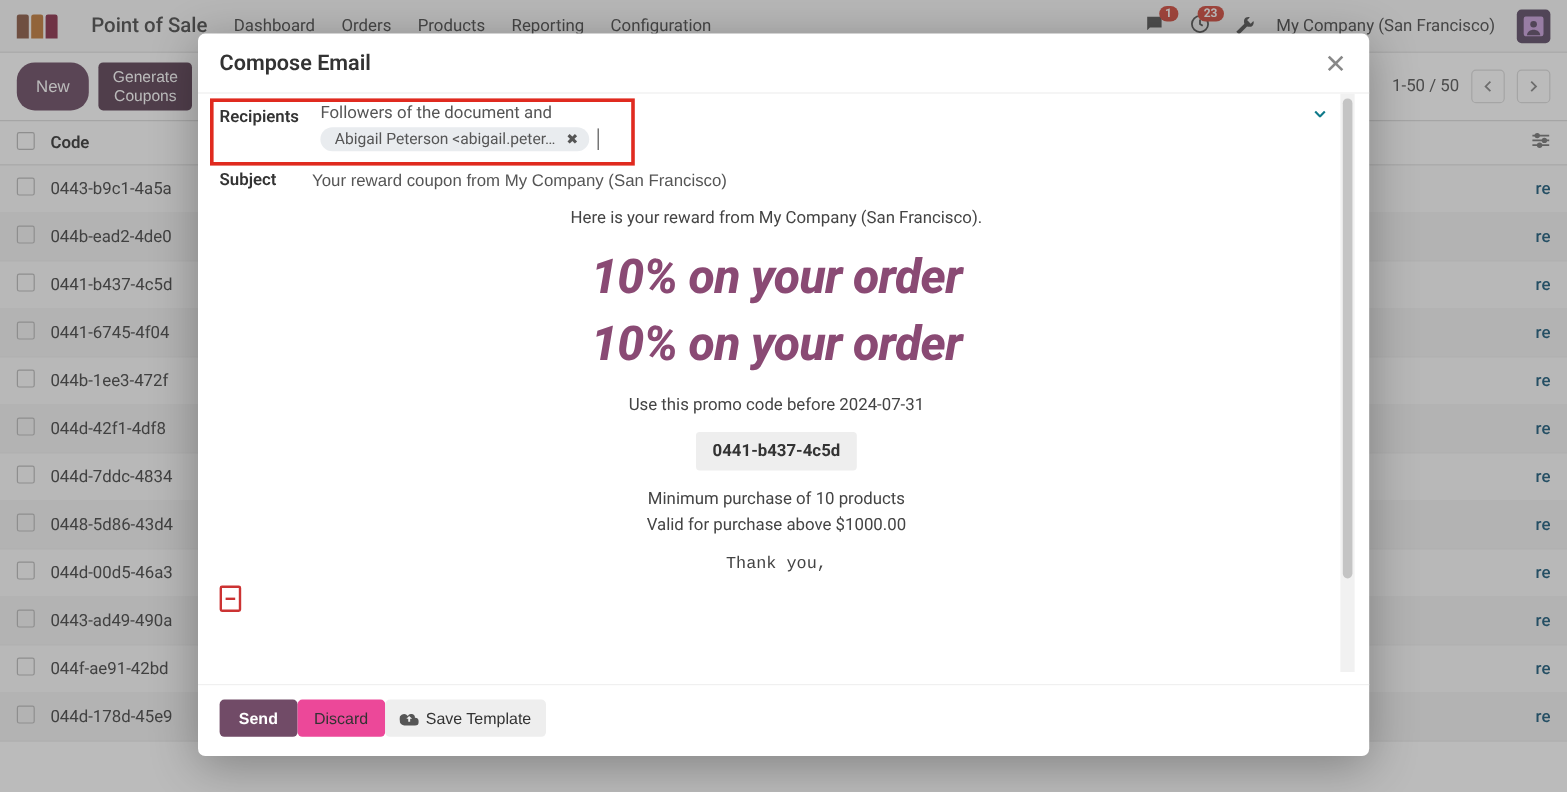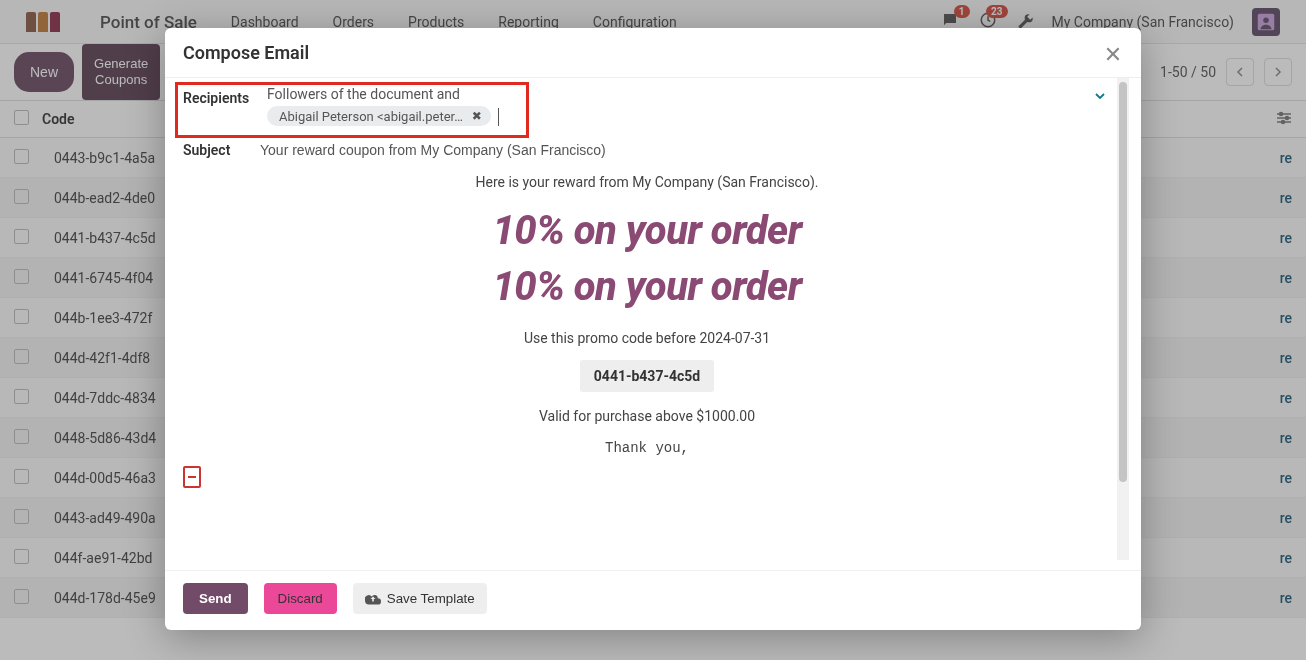--- a/index.html
+++ b/index.html
@@ -1,52 +1,52 @@
 <!DOCTYPE html>
 <html><head>
 <meta charset="utf-8">
 <style>
   * { box-sizing: border-box; margin: 0; padding: 0; }
   html, body { width: 1306px; height: 660px; overflow: hidden; font-family: -apple-system, BlinkMacSystemFont, "Segoe UI", Roboto, sans-serif; font-size: 14px; color: #333; background: #fff; }
   
   
   .app-bg { position: absolute; inset: 0; }
-  .topbar { height: 44px; display: flex; align-items: center; padding: 0 26px; gap: 34px; background: #f9f9f9; border-bottom: 1px solid #e4e4e4; }
+  .topbar { height: 44px; display: flex; align-items: center; padding: 0 14px; gap: 22px; background: #f9f9f9; border-bottom: 1px solid #e4e4e4; }
   .logo { display: flex; gap: 2px; }
   .logo span { width: 10px; height: 20px; border-radius: 2px 2px 0 0; }
   .logo span:nth-child(1){ background:#8b5a44; }
   .logo span:nth-child(2){ background:#c07a3a; }
   .logo span:nth-child(3){ background:#8b2f4a; }
   .app-title { font-size: 17px; font-weight: 500; color: #4c4c4c; margin-left: 6px; }
   .nav-link { color: #4c4c4c; font-size: 14px; }
   .topbar-right { margin-left: auto; display: flex; align-items: center; gap: 18px; }
   .badge-wrap { position: relative; }
   .badge-icon { width: 20px; height: 18px; }
   .badge-count { position: absolute; top: -6px; right: -10px; background: #d44b3d; color: #fff; font-size: 10px; font-weight: 700; padding: 1px 5px; border-radius: 9px; }
   .wrench-icon { width: 18px; height: 18px; }
   .company { color: #4c4c4c; }
   .avatar { width: 28px; height: 28px; border-radius: 4px; background: #5d4a66; display:flex; align-items:center; justify-content:center; }
   .avatar svg{width:22px;height:22px;}
   
   .toolbar { height: 56px; display: flex; align-items: center; padding: 0 14px; gap: 8px; }
   .btn-purple { background: #6b4a63; color: #fff; border: none; border-radius: 15px; padding: 10px 16px; font-size: 14px; height:40px; display:flex; align-items:center; justify-content:center;}
-  .btn-dark { background: #5b3f54; color: #fff; border: none; border-radius: 4px; padding: 6px 12px; font-size: 13px; line-height: 1.2; text-align:center; height:56px; display:flex; flex-direction:column; justify-content:center;}
+  .btn-dark { background: #5b3f54; color: #fff; border: none; border-radius: 4px; padding: 6px 12px; font-size: 13px; line-height: 1.2; text-align:center; height:40px; display:flex; flex-direction:column; justify-content:center;}
   .pager { margin-left: auto; display: flex; align-items: center; gap: 10px; color:#555;}
   .pager-btn { width: 28px; height: 28px; border: 1px solid #ddd; border-radius: 4px; background: #fff; display:flex; align-items:center; justify-content:center; color:#888;}
   
   .table-head { height: 38px; display: flex; align-items: center; padding: 0 14px; border-top: 1px solid #ddd; border-bottom: 1px solid #ddd; background: #fdfdfd; }
   .th-check { width: 28px; }
   .th-code { font-weight: 600; color: #333; }
   .th-settings { margin-left: auto; }
   .checkbox { width: 15px; height: 15px; border: 1.5px solid #bbb; border-radius: 2px; display:inline-block; }
   
   .row { height: 40px; display: flex; align-items: center; padding: 0 14px; border-bottom: 1px solid #eee; color:#444;}
   .row:nth-child(odd){ background:#fafafa; }
   .row:nth-child(even){ background:#f3f3f3; }
-  .row-code { margin-left: 12px; }
+  .row-code { }
   .row-share { margin-left: auto; color: #1a5a7a; font-weight:500;}
   
   .dimmer { position: absolute; inset: 0; background: rgba(60,60,60,0.35); }
   
   
   .modal { position: absolute; left: 165px; top: 28px; width: 976px; height: 602px; background: #fff; border-radius: 6px; box-shadow: 0 8px 40px rgba(0,0,0,0.3); display: flex; flex-direction: column; }
   .modal-header { padding: 14px 18px; display: flex; align-items: center; border-bottom: 1px solid #eee; position: relative;}
   .modal-title { font-size: 18px; font-weight: 600; color: #333; }
   .modal-close { position:absolute; right:14px; top:12px; width: 28px; height: 28px; display:flex; align-items:center; justify-content:center; color:#888; font-size:22px; cursor:pointer;}
   
@@ -71,21 +71,21 @@
   .big-promo { font-size: 40px; font-weight: 800; color:#8a4a74; letter-spacing: -0.5px; margin: 2px 0; line-height:1.35;font-style:italic;}
   .promo-expiry { margin: 16px 0 10px; color:#444; }
   .promo-code { display:inline-block; background:#eee; padding:8px 14px; border-radius:3px; font-weight:700; color:#333; margin: 4px 0 10px;}
   .min-purchase { margin: 6px 0 2px; color:#444; }
   .thanks { margin: 16px 0 6px; color:#444;font-family:Liberation Mono, monospace;}
   .attach-row { text-align:left; padding: 4px 0 0; }
   .attach-row span{ color:#555; }
   .pdf-icon{ display:inline-block; width:18px; height:22px; border:2px solid #c33; border-radius:2px; margin-right:8px; vertical-align:middle; position:relative;}
   .pdf-icon::after{content:""; position:absolute; left:3px; right:3px; top:8px; height:2px; background:#c33;}
   
-  .modal-footer { padding: 12px 18px 16px; display:flex; gap:16px; align-items:center; border-top:1px solid #f0f0f0;margin-top:10px;}
+  .modal-footer { padding: 12px 18px 16px; display:flex; gap:0; align-items:center; border-top:1px solid #f0f0f0;margin-top:10px;}
   .btn-send { background:#714b67; color:#fff; border:none; border-radius:4px; padding:8px 16px; font-weight:600;}
   .btn-grey { background:#ec4899; color:#333; border:none; border-radius:4px; padding:8px 14px; font-weight:500;}
   .btn-save { background:#eee; color:#333; border:none; border-radius:4px; padding:8px 12px; font-weight:500; display:flex; align-items:center; gap:6px;}
   .cloud-icon{ width:16px; height:12px; }
 </style>
 </head>
 <body>
 
 <div class="app-bg">
   <div class="topbar">
@@ -263,20 +263,21 @@
       <div class="form-label">Subject</div>
       <input class="subject-input" value="Your reward coupon from My Company (San Francisco)" style="">
     </div>
 
     <div class="email-body">
       <p class="reward-intro">Here is your reward from My Company (San Francisco).</p>
       <div class="big-promo">10% on your order</div>
       <div class="big-promo">10% on your order</div>
       <p class="promo-expiry">Use this promo code before 2024-07-31</p>
       <div class="promo-code">0441-b437-4c5d</div>
+      <p class="min-purchase">Minimum purchase of 10 products</p>
       <p class="min-purchase">Valid for purchase above $1000.00</p>
       <p class="thanks">Thank you,</p>
       <div class="attach-row">
         <span class="pdf-icon"></span>
       </div>
     </div>
   </div>
 
   <div class="modal-footer">
     <button class="btn-send">Send</button>

